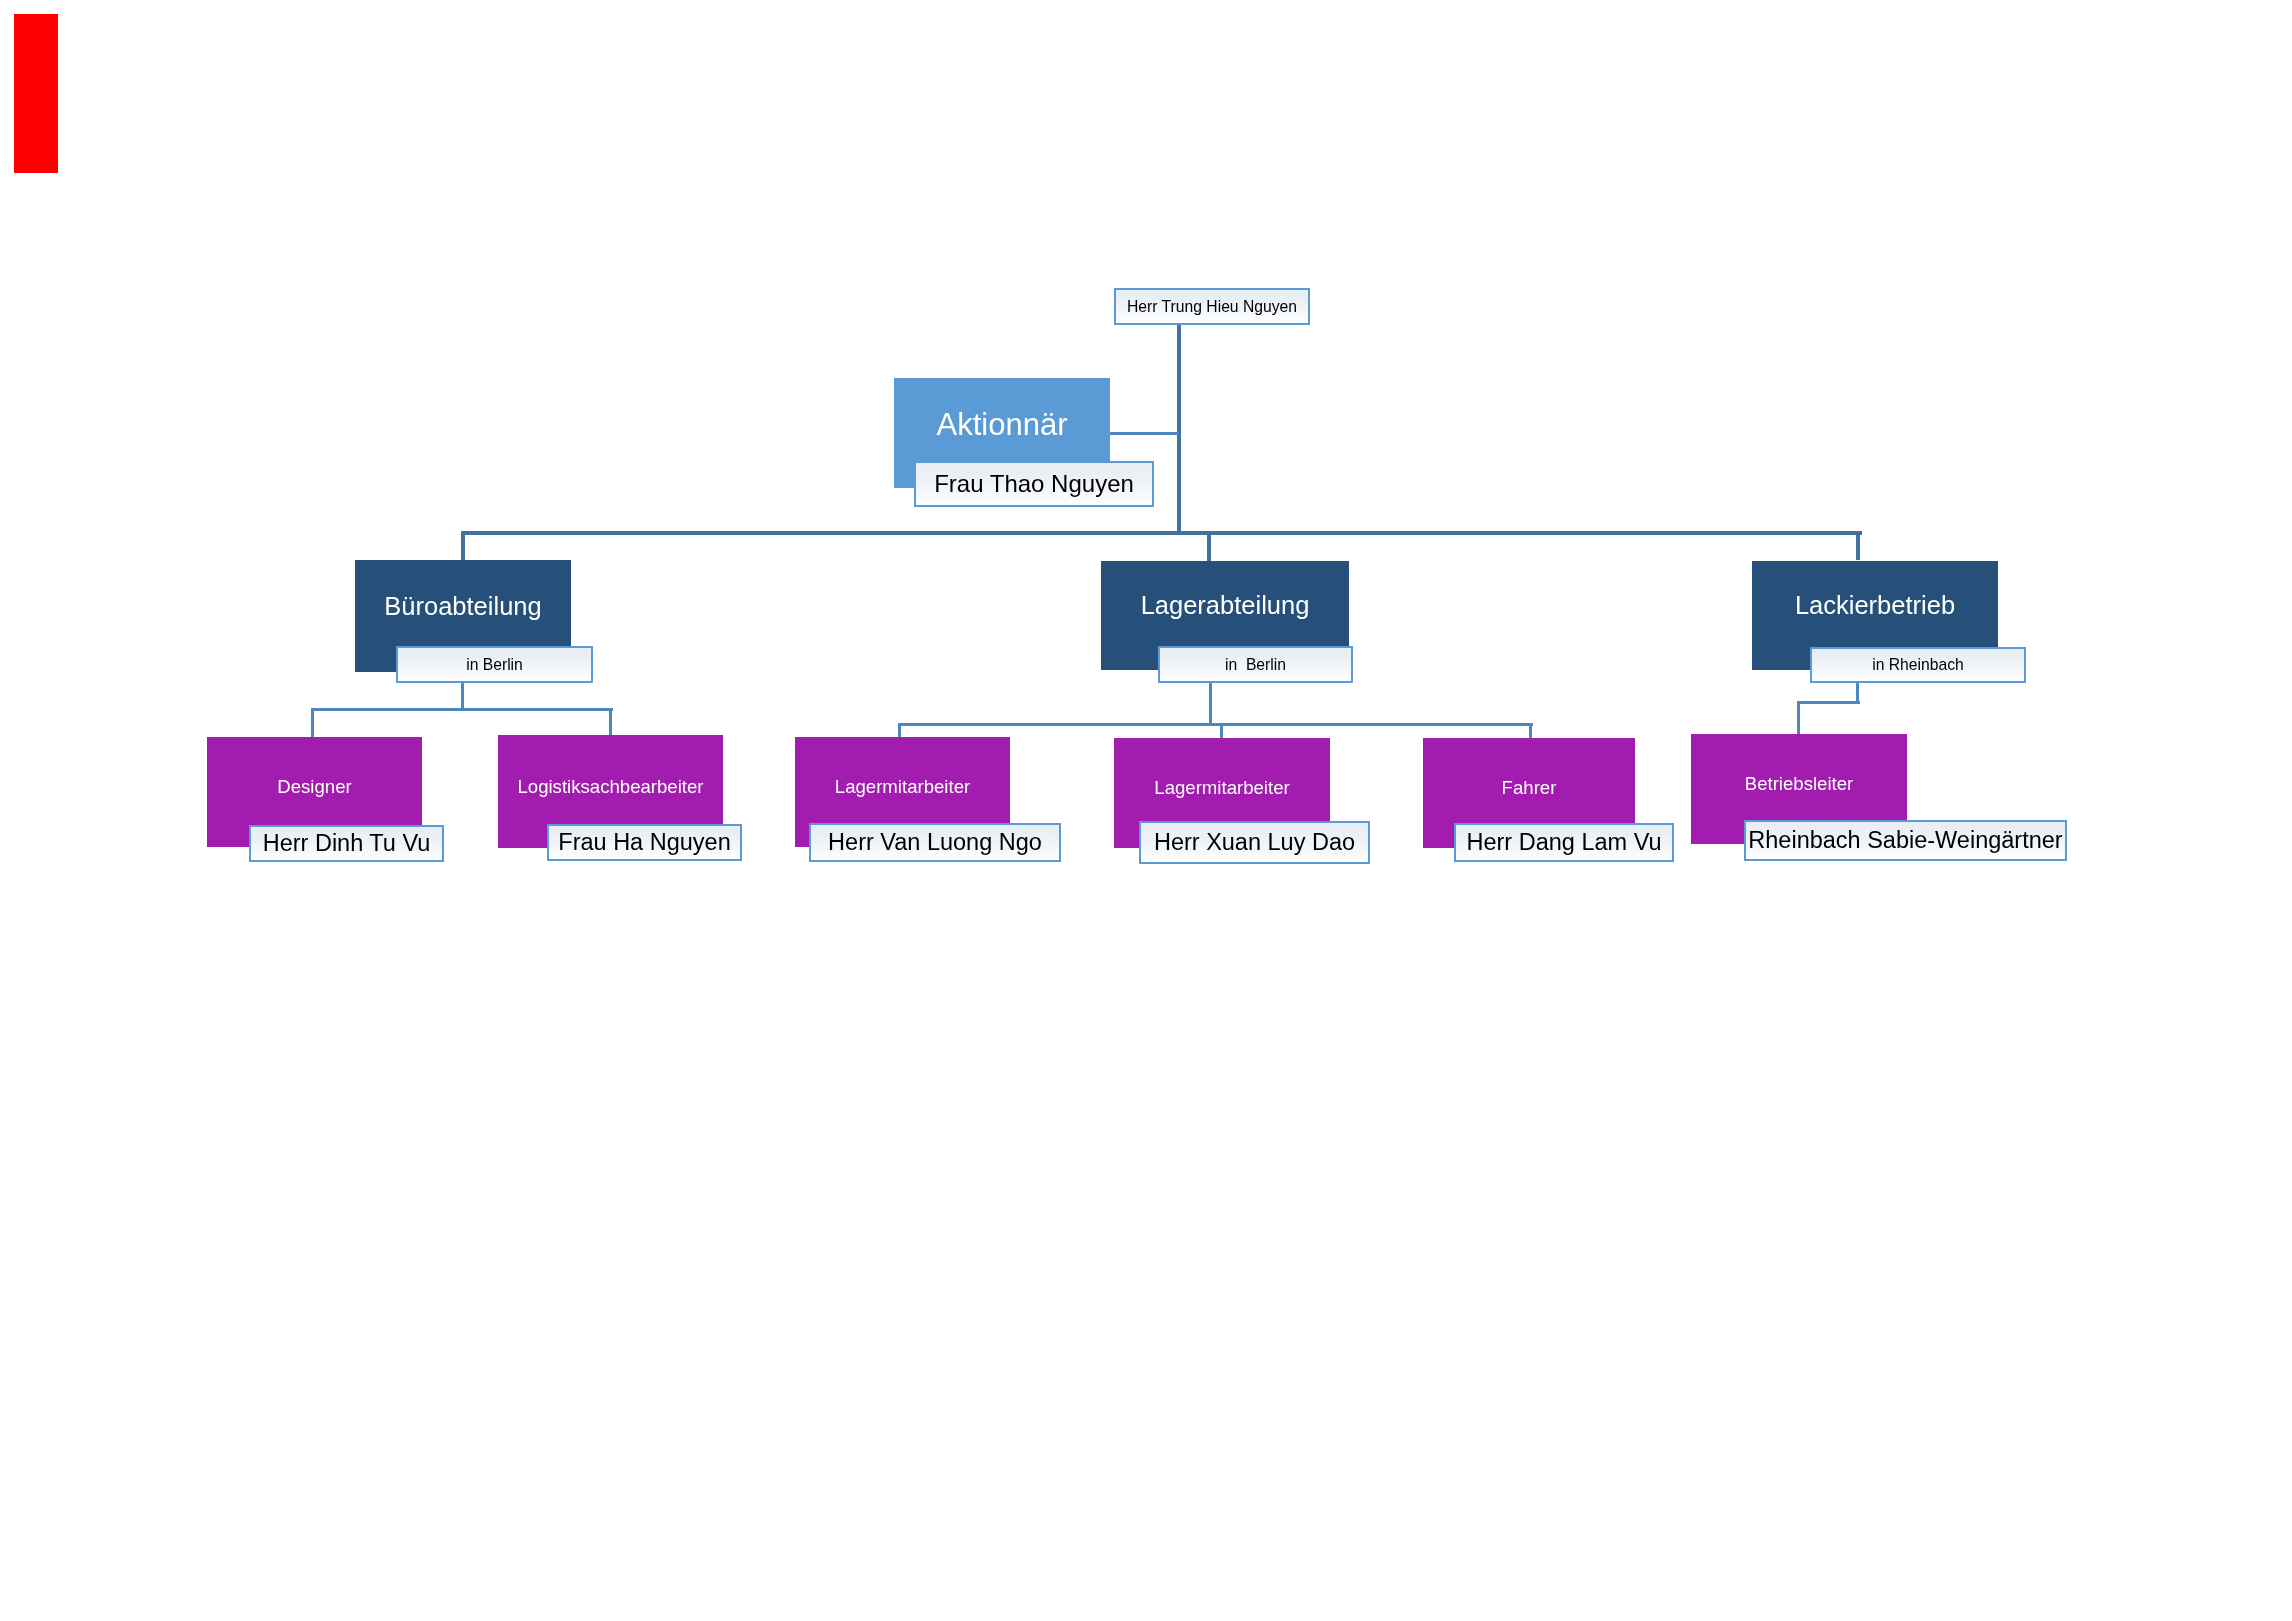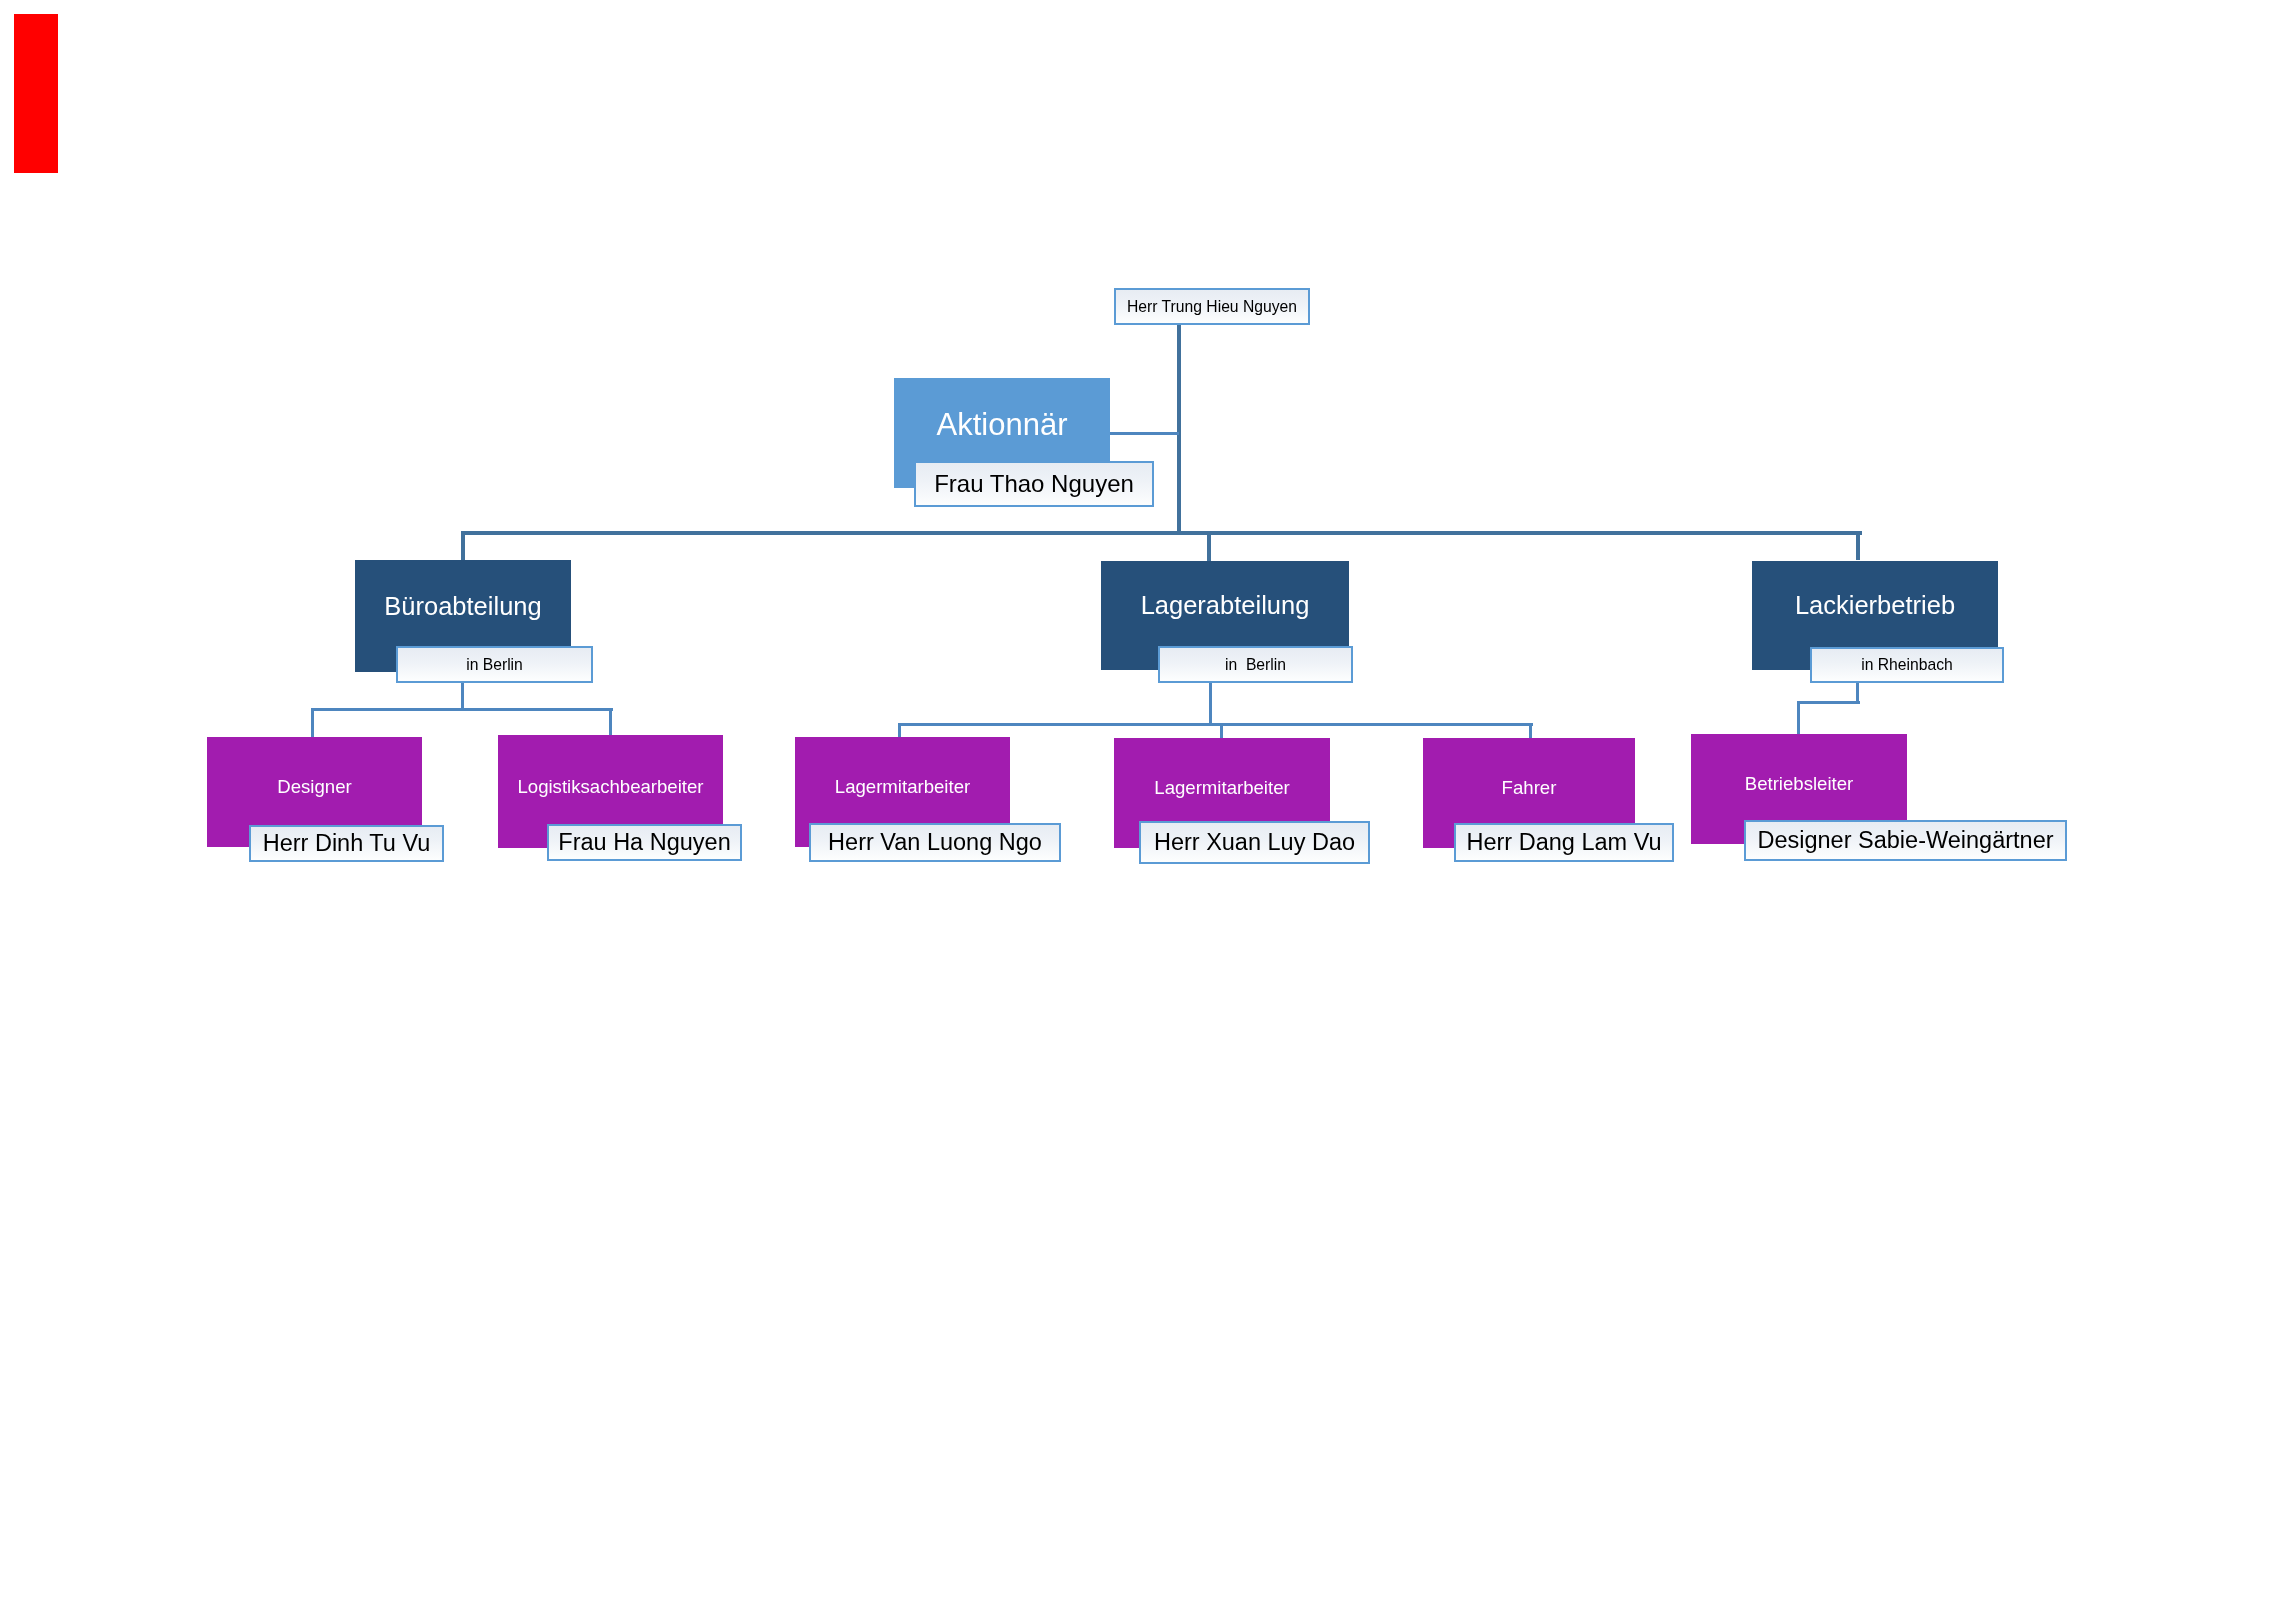--- a/index.html
+++ b/index.html
@@ -37,21 +37,21 @@
   
   #b-gf      {left:1012px;top:199px;width:335px;height:112px;}
   #l-gf      {left:1114px;top:288px;width:196px;height:37px;font-size:15.7px;}
   #b-akt     {left:894px; top:378px;width:216px;height:110px;}
   #l-akt     {left:914px; top:461px;width:240px;height:46px;font-size:24px;}
   #b-buero   {left:355px; top:560px;width:216px;height:112px;}
   #l-buero   {left:396px; top:646px;width:197px;height:37px;font-size:15.7px;}
   #b-lager   {left:1101px;top:561px;width:248px;height:109px;}
   #l-lager   {left:1158px;top:646px;width:195px;height:37px;font-size:15.7px;}
   #b-lackier {left:1752px;top:561px;width:246px;height:109px;}
-  #l-lackier {left:1810px;top:647px;width:194px;height:36px;font-size:15.7px;}
+  #l-lackier {left:1810px;top:647px;width:216px;height:36px;font-size:15.7px;}
   #b-designer{left:207px; top:737px;width:215px;height:110px;}
   #l-designer{left:249px; top:825px;width:195px;height:37px;font-size:23.5px;}
   #b-logistik{left:498px; top:735px;width:225px;height:113px;}
   #l-logistik{left:547px; top:824px;width:195px;height:37px;font-size:23.5px;}
   #b-lagerm1 {left:795px; top:737px;width:215px;height:110px;}
   #l-lagerm1 {left:809px; top:823px;width:252px;height:39px;font-size:23.5px;}
   #b-lagerm2 {left:1114px;top:738px;width:216px;height:110px;}
   #l-lagerm2 {left:1139px;top:821px;width:231px;height:43px;font-size:23.5px;text-align:right;}
   #b-fahrer  {left:1423px;top:738px;width:212px;height:110px;}
   #l-fahrer  {left:1454px;top:823px;width:220px;height:39px;font-size:23.5px;}
@@ -125,16 +125,16 @@
   <div class="box role" id="b-lagerm1">Lagermitarbeiter</div>
   <div class="sublabel" id="l-lagerm1">Herr Van Luong Ngo</div>
 
   <div class="box role" id="b-lagerm2">Lagermitarbeiter</div>
   <div class="sublabel" id="l-lagerm2">Herr Xuan Luy Dao</div>
 
   <div class="box role" id="b-fahrer">Fahrer</div>
   <div class="sublabel" id="l-fahrer">Herr Dang Lam Vu</div>
 
   <div class="box role" id="b-betrieb">Betriebsleiter</div>
-  <div class="sublabel" id="l-betrieb">Designer Sabie-Weingärtner</div>
+  <div class="sublabel" id="l-betrieb">Rheinbach Sabie-Weingärtner</div>
 
 </div>
 
 
 </body></html>

